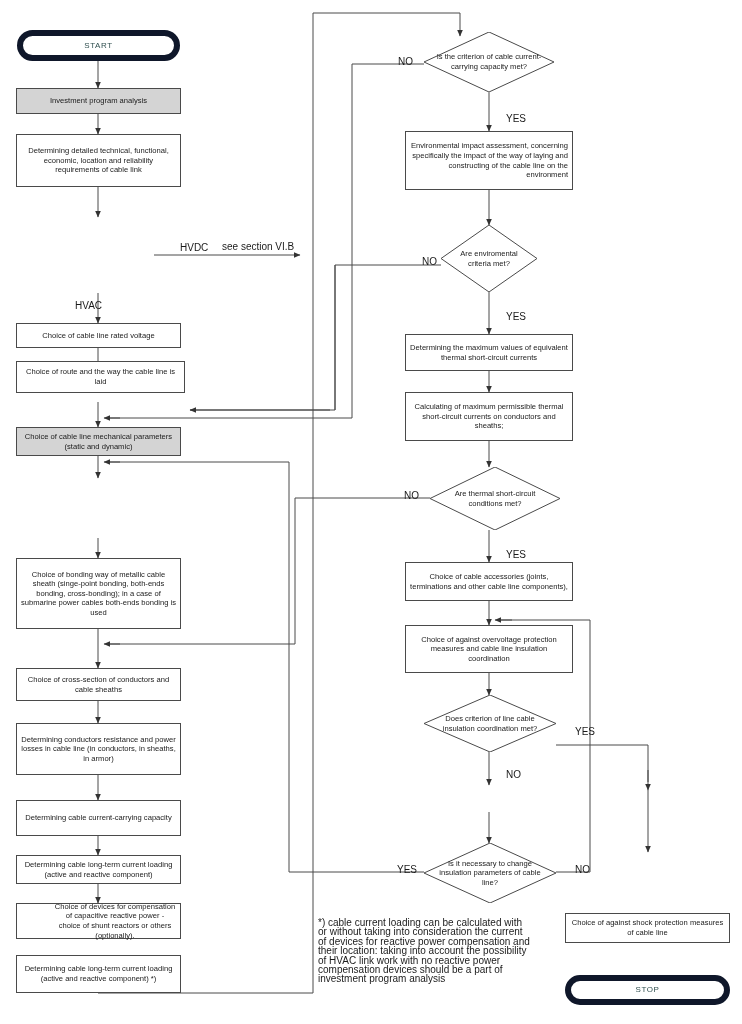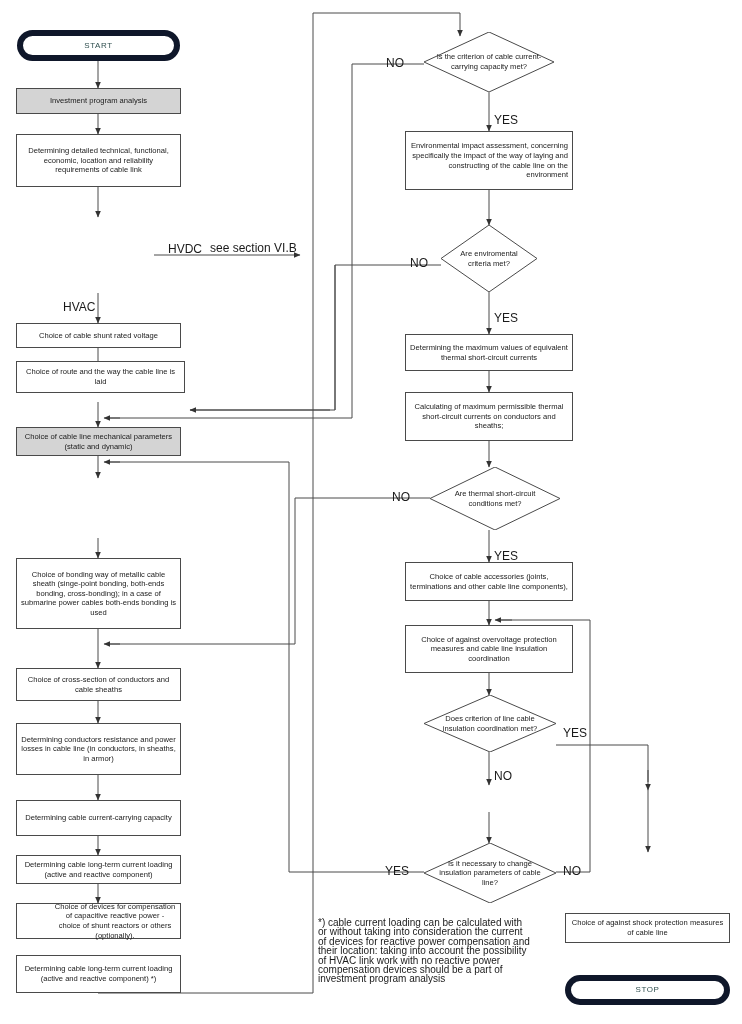--- a/index.html
+++ b/index.html
@@ -8,21 +8,21 @@
   .node{position:absolute;box-sizing:border-box;display:flex;align-items:center;
         justify-content:center;text-align:center;color:#1a1a1a;font-size:7.6px;
         line-height:9.6px;padding:2px 4px;}
   .proc{border:1px solid #4a4a4a;background:#ffffff;}
   .proc.shaded{background:#d4d4d4;}
   .term{border:6px solid #0f172a;background:#ffffff;border-radius:16px;color:#2f4f4f;
         letter-spacing:.6px;font-size:8px;}
   .diam{background:transparent;border:none;}
   .diam .dshape{position:absolute;left:0;top:0;width:100%;height:100%;}
   .diam .dtxt{position:relative;z-index:2;padding:0 8px;}
-  .lbl{position:absolute;font-size:12px;color:#1a1a1a;white-space:nowrap;}
+  .lbl{position:absolute;font-size:10px;color:#1a1a1a;white-space:nowrap;margin-left:12px;}
   .note{position:absolute;font-size:10px;line-height:9.4px;color:#1a1a1a;text-align:left;}
   svg.wires{position:absolute;left:0;top:0;width:742px;height:1024px;overflow:visible;}
   .wire{stroke:#4a4a4a;stroke-width:1;fill:none;}
 </style>
 </head>
 <body>
 
 <div id="sheet">
 
   <svg class="wires" viewBox="0 0 742 1024">
@@ -96,21 +96,21 @@
 
   <div class="node proc" style="left:16px;top:134px;width:165px;height:53px;">
     <span>Determining detailed technical, functional, economic, location and reliability requirements of cable link</span>
   </div>
 
   <span class="lbl" style="left:168px;top:242px;">HVDC</span>
   <span class="lbl" style="left:210px;top:241px;">see section VI.B</span>
   <span class="lbl" style="left:63px;top:300px;">HVAC</span>
 
   <div class="node proc" style="left:16px;top:323px;width:165px;height:25px;">
-    <span>Choice of cable shunt rated voltage</span>
+    <span>Choice of cable line rated voltage</span>
   </div>
 
   <div class="node proc" style="left:16px;top:361px;width:169px;height:32px;text-align:center;">
     <span>Choice of route and the way the cable line is laid</span>
   </div>
 
   <div class="node proc shaded" style="left:16px;top:427px;width:165px;height:29px;">
     <span>Choice of cable line mechanical parameters (static and dynamic)</span>
   </div>
 

